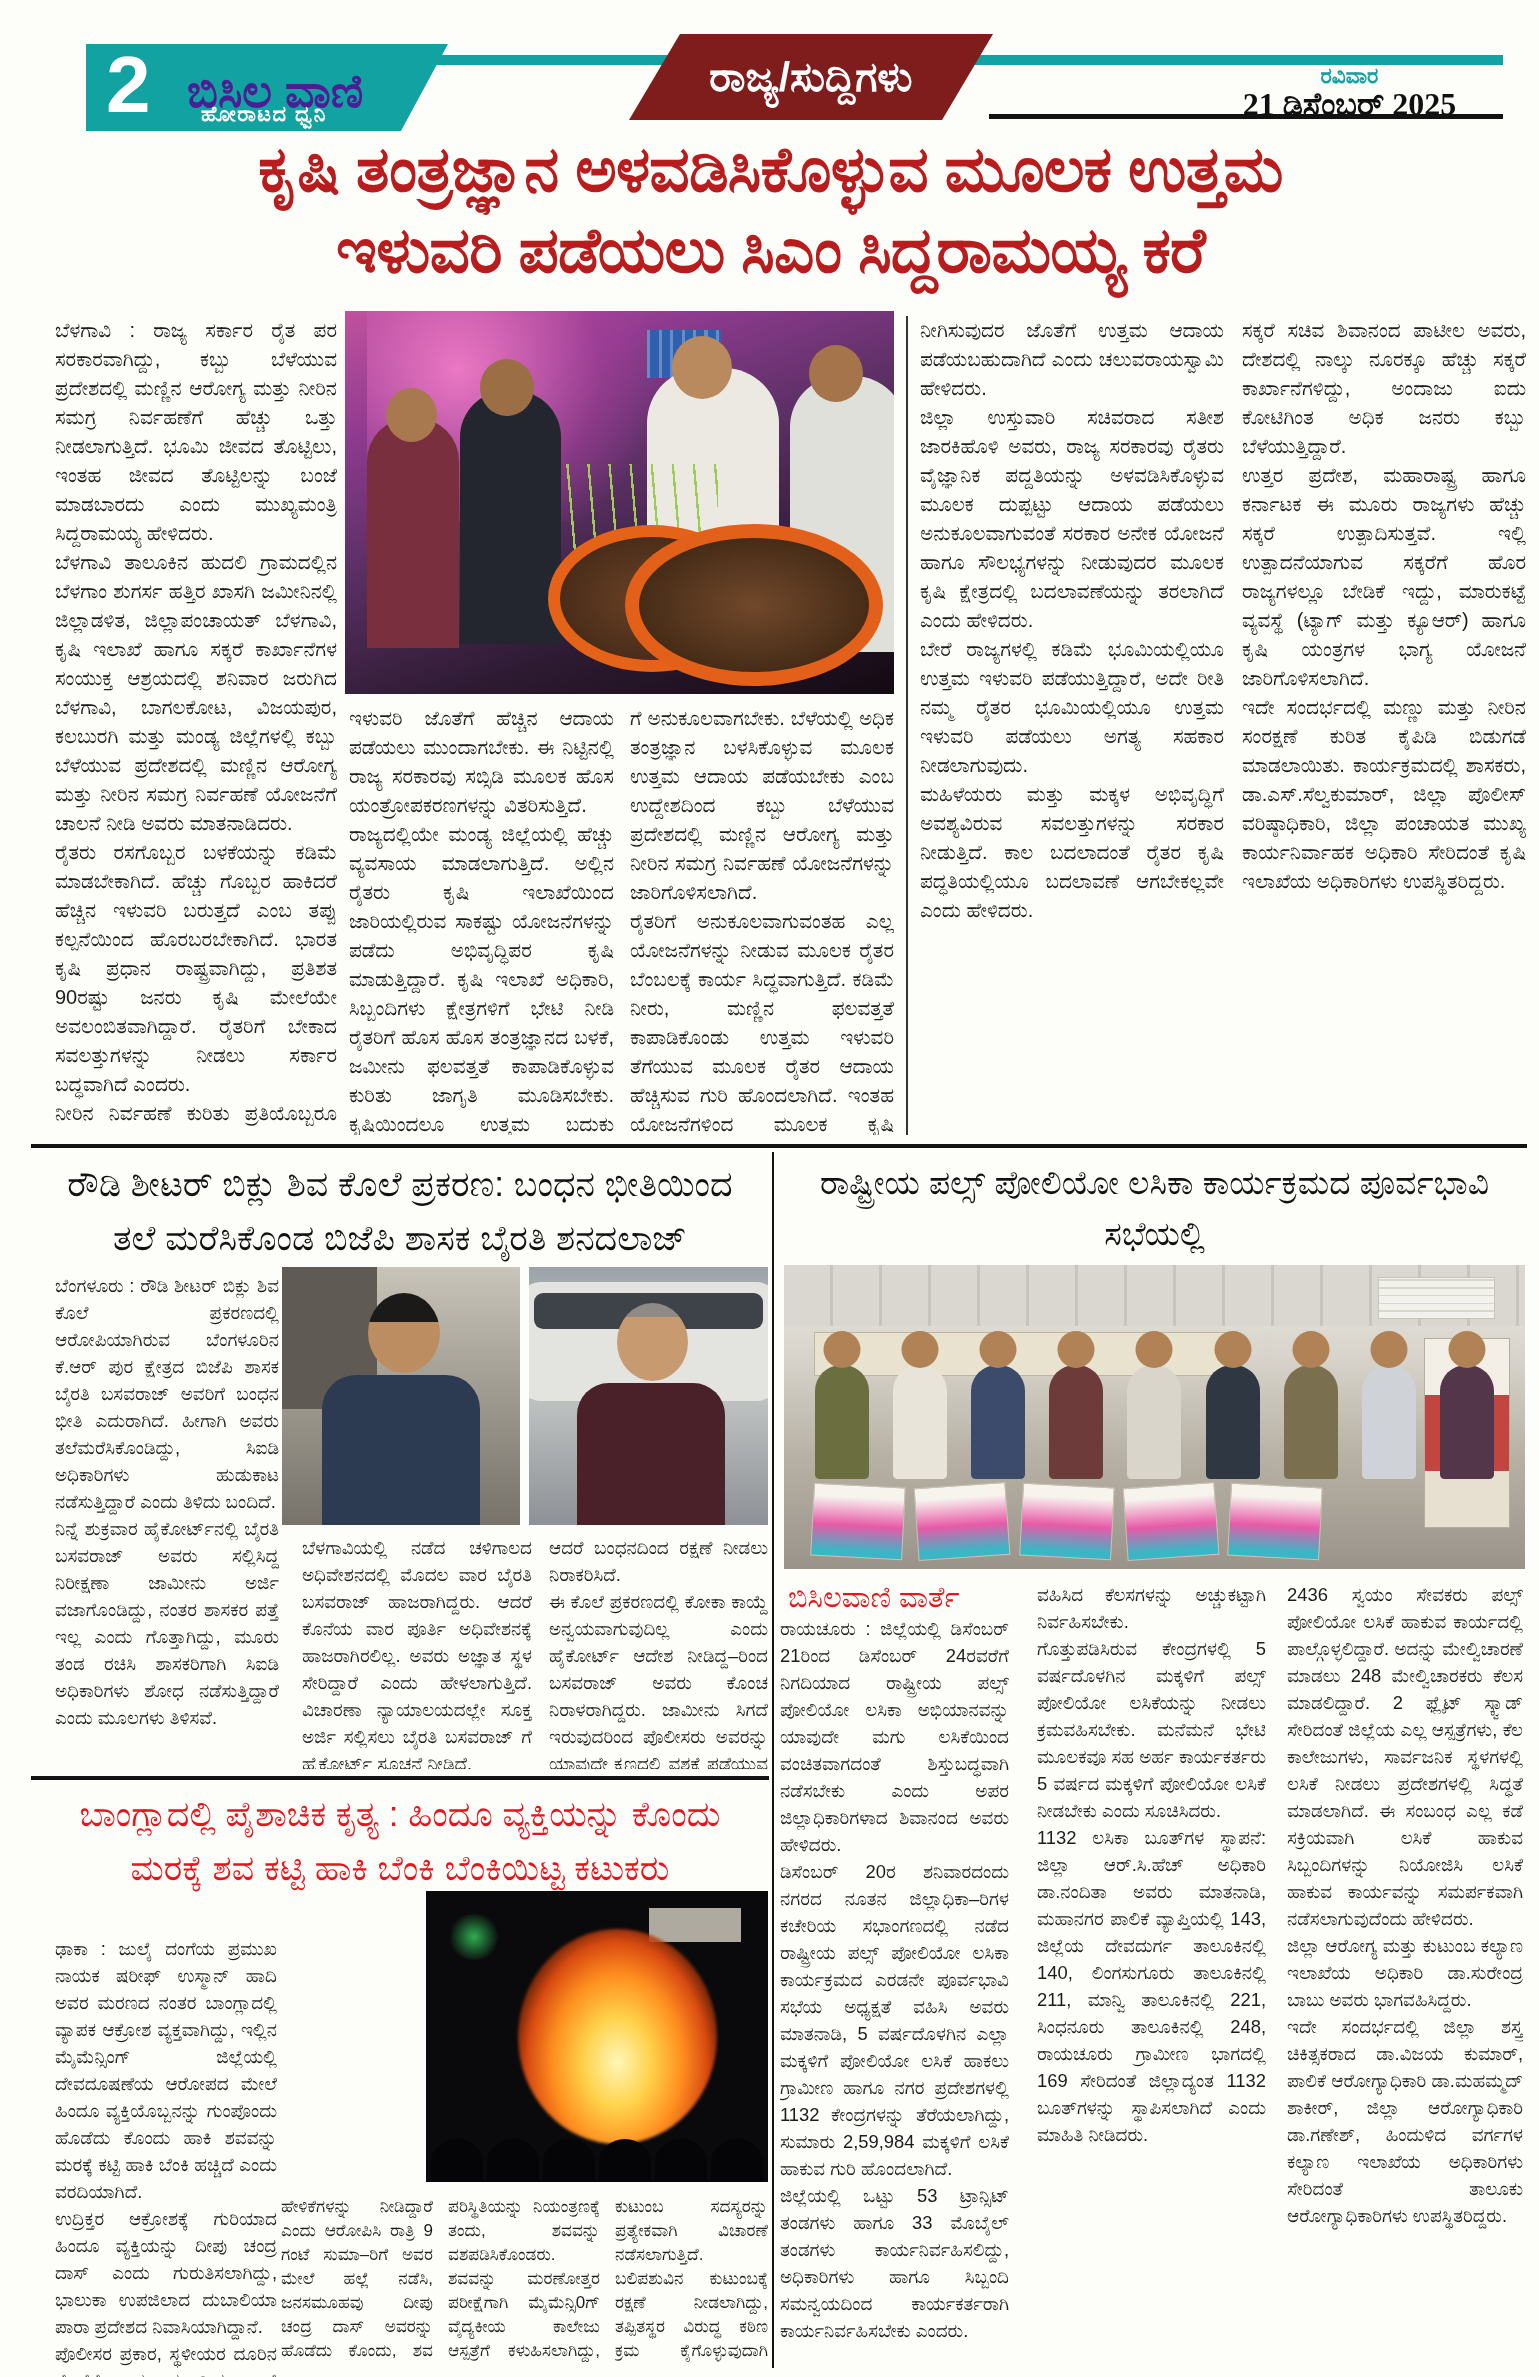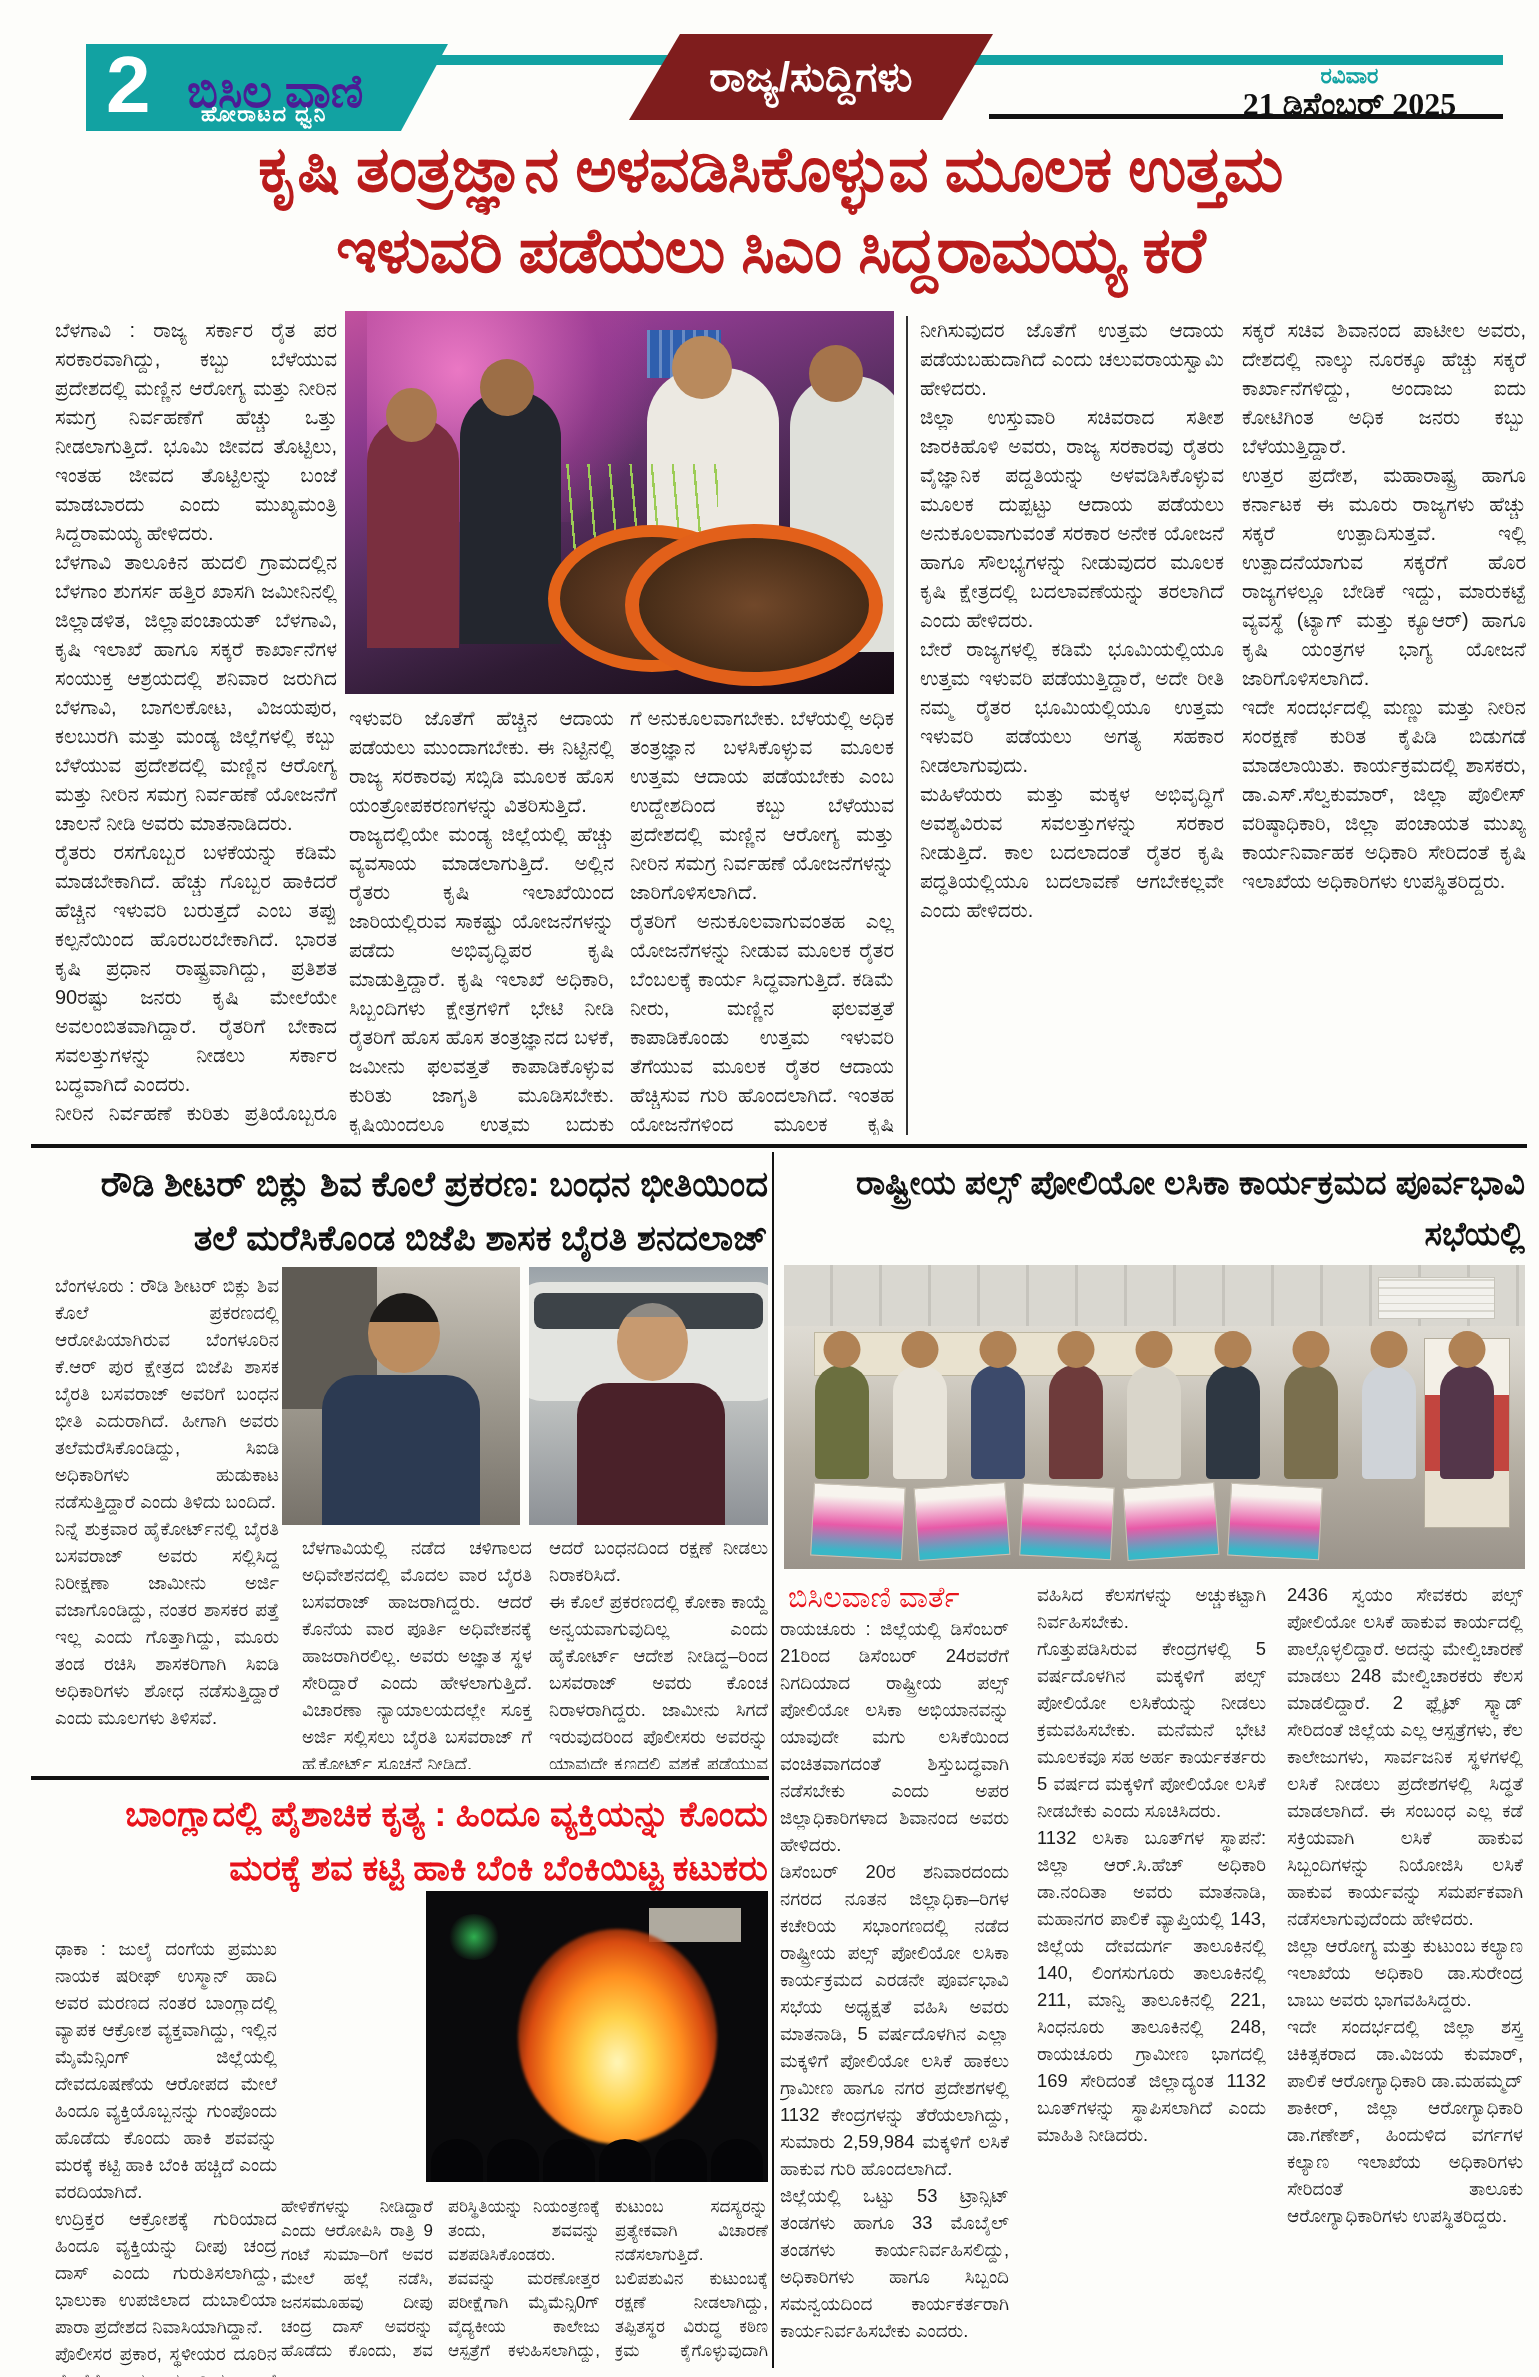--- a/index.html
+++ b/index.html
@@ -7,21 +7,21 @@
         font-family:"Liberation Sans","DejaVu Sans",sans-serif;color:#1a1a1a;}
   .abs{position:absolute;}
   .col{position:absolute;text-align:justify;white-space:pre-line;overflow:hidden;color:#1c1c1c;}
   .f27{font-size:20px;line-height:29px;}
   .f25{font-size:18.4px;line-height:27px;}
   .f23{font-size:17px;line-height:24px;}
   .hline{position:absolute;background:#121212;}
   .vline{position:absolute;background:#121212;}
   .headline-main{position:absolute;text-align:center;font-weight:800;color:#b91c1c;
                  font-size:63px;line-height:1.28;letter-spacing:-0.8px;}
-  .headline-sub{position:absolute;text-align:right;font-weight:700;color:#121212;
+  .headline-sub{position:absolute;text-align:center;font-weight:400;color:#121212;
                 font-size:35px;line-height:1.55;}
   .headline-sub.red{color:#e8131b;}
   .masthead-teal{position:absolute;background:#12a2a2;}
   .logo-box{position:absolute;left:86px;top:44px;width:362px;height:87px;background:#12a2a2;
             clip-path:polygon(0 0,100% 0,87% 100%,0 100%);}
   .logo-num{position:absolute;left:20px;top:-4.6px;font-size:80px;font-weight:800;color:#ffffff;}
   .logo-name{position:absolute;left:101px;top:4.6px;font-size:46px;font-weight:800;color:#4c1d95;margin-top:15px;}
   .logo-tag{position:absolute;left:115px;top:58px;font-size:21px;font-weight:700;color:#ffffff;letter-spacing:1.5px;}
   .section-banner{position:absolute;left:629px;top:34px;width:364px;height:86px;background:#7f1d1d;
                   clip-path:polygon(14% 0,100% 0,86% 100%,0 100%);}

